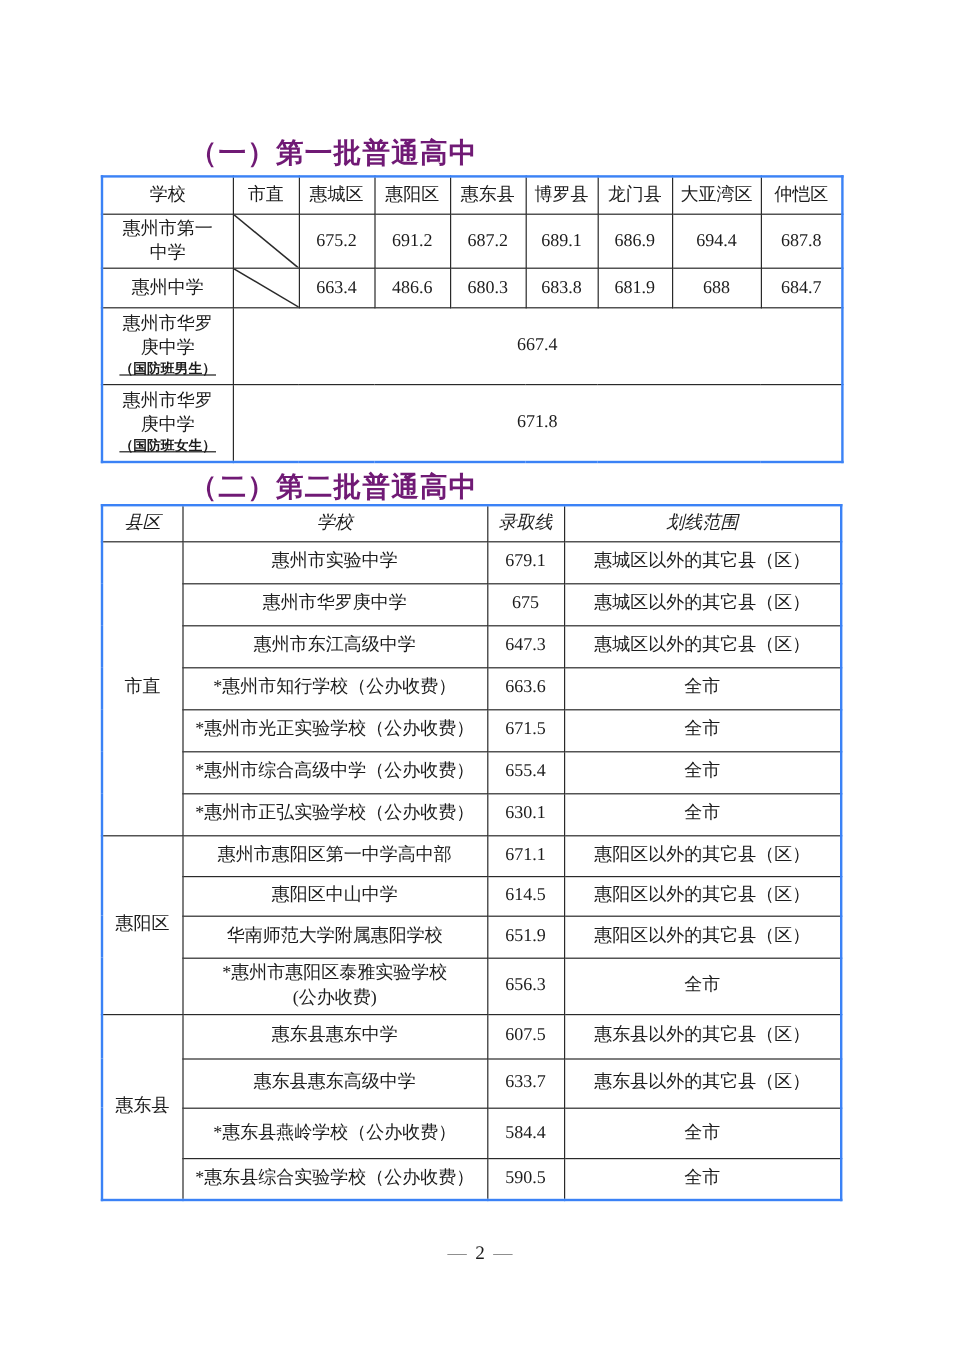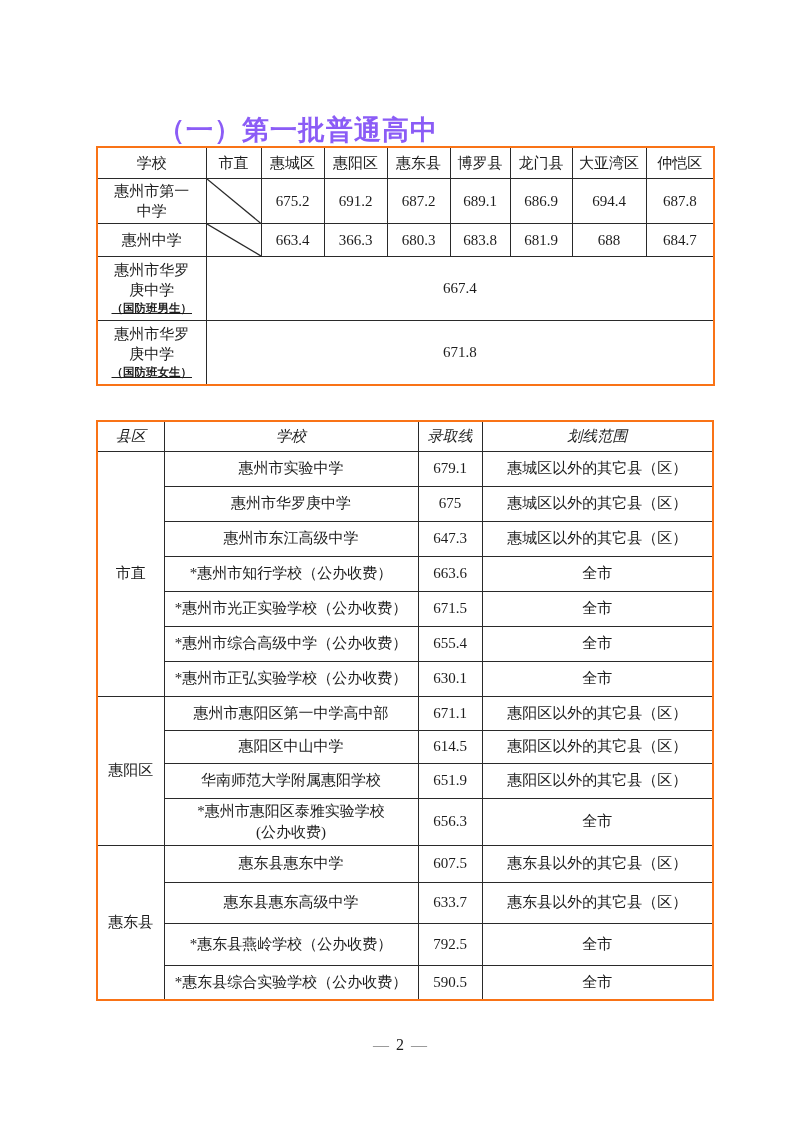--- a/index.html
+++ b/index.html
@@ -11,36 +11,36 @@
     background: #ffffff;
     margin: 0 auto;
     font-family: "Liberation Serif", "DejaVu Serif", serif;
     color: #1c1c1c;
     overflow: hidden;
   }
   .sec-title {
     position: absolute;
     left: 158px;
     font-family: "Liberation Sans", "DejaVu Sans", sans-serif;
-    font-size: 27px;
+    font-size: 23px;
     font-weight: 700;
     letter-spacing: 1px;
-    color: #8b5cf6;
+    color: #701a75;
     white-space: nowrap;
     text-align: right;
   }
   .sec-title.t1 { top: 112px; }
   .sec-title.t2 { top: 390px; }
 
   table.doc {
     position: absolute;
-    left: 96px;
+    left: 84px;
     border-collapse: collapse;
     table-layout: fixed;
-    border: 2px solid #f97316;
+    border: 2px solid #3b82f6;
   }
   table.doc.table1 { top: 146px; width: 617px; }
   table.doc.table2 { top: 420px; width: 616px; }
 
   table.doc th, table.doc td {
     border: 1.5px solid #2a2a2a;
     text-align: center;
     vertical-align: middle;
     font-size: 15px;
     font-weight: 400;
@@ -137,21 +137,21 @@
         <td>687.8</td>
       </tr>
       <tr class="r2">
         <td class="school">惠州中学</td>
         <td class="diag">
           <svg>
               <line x1="0" y1="0" x2="100%" y2="100%" stroke="#2a2a2a" stroke-width="1.3"></line>
             </svg>
         </td>
         <td>663.4</td>
-        <td>366.3</td>
+        <td>486.6</td>
         <td>680.3</td>
         <td>683.8</td>
         <td>681.9</td>
         <td>688</td>
         <td>684.7</td>
       </tr>
       <tr class="rm">
         <td class="school">
           <div class="t1-school-name">惠州市华罗庚中学</div>
           <div class="t1-school-note">（国防班男生）</div>
@@ -161,20 +161,21 @@
       <tr class="rm">
         <td class="school">
           <div class="t1-school-name">惠州市华罗庚中学</div>
           <div class="t1-school-note">（国防班女生）</div>
         </td>
         <td colspan="8">671.8</td>
       </tr>
     </tbody>
   </table>
 
+  <div class="sec-title t2">（二）第二批普通高中</div>
 
   <table class="doc table2">
     <colgroup>
       <col style="width:67px">
         <col style="width:254px">
         <col style="width:64px">
         <col style="width:231px">
     </colgroup>
     <tbody>
       <tr class="hh">
@@ -250,21 +251,21 @@
         <td>607.5</td>
         <td>惠东县以外的其它县（区）</td>
       </tr>
       <tr class="r41">
         <td class="school">惠东县惠东高级中学</td>
         <td>633.7</td>
         <td>惠东县以外的其它县（区）</td>
       </tr>
       <tr class="r42">
         <td class="school">*惠东县燕岭学校（公办收费）</td>
-        <td>792.5</td>
+        <td>584.4</td>
         <td>全市</td>
       </tr>
       <tr class="r35">
         <td class="school">*惠东县综合实验学校（公办收费）</td>
         <td>590.5</td>
         <td>全市</td>
       </tr>
     </tbody>
   </table>
 

